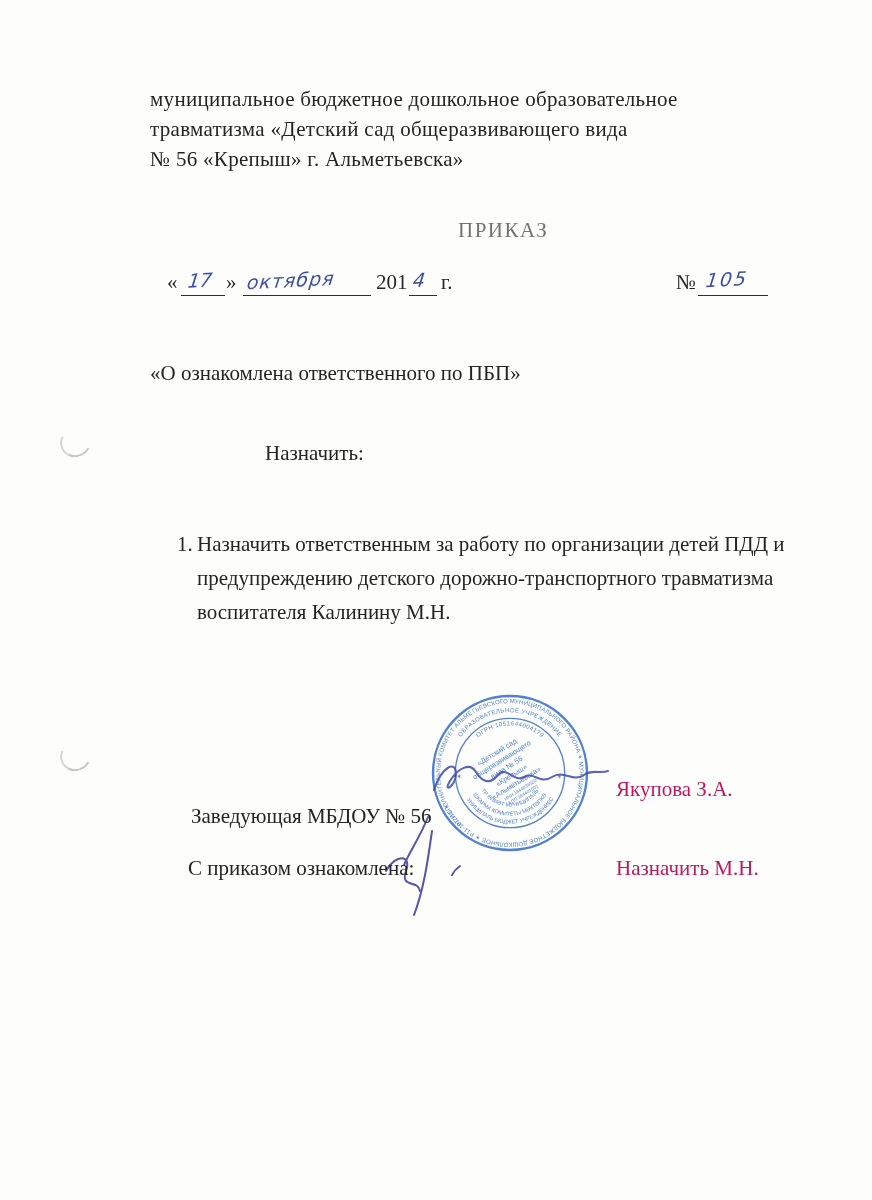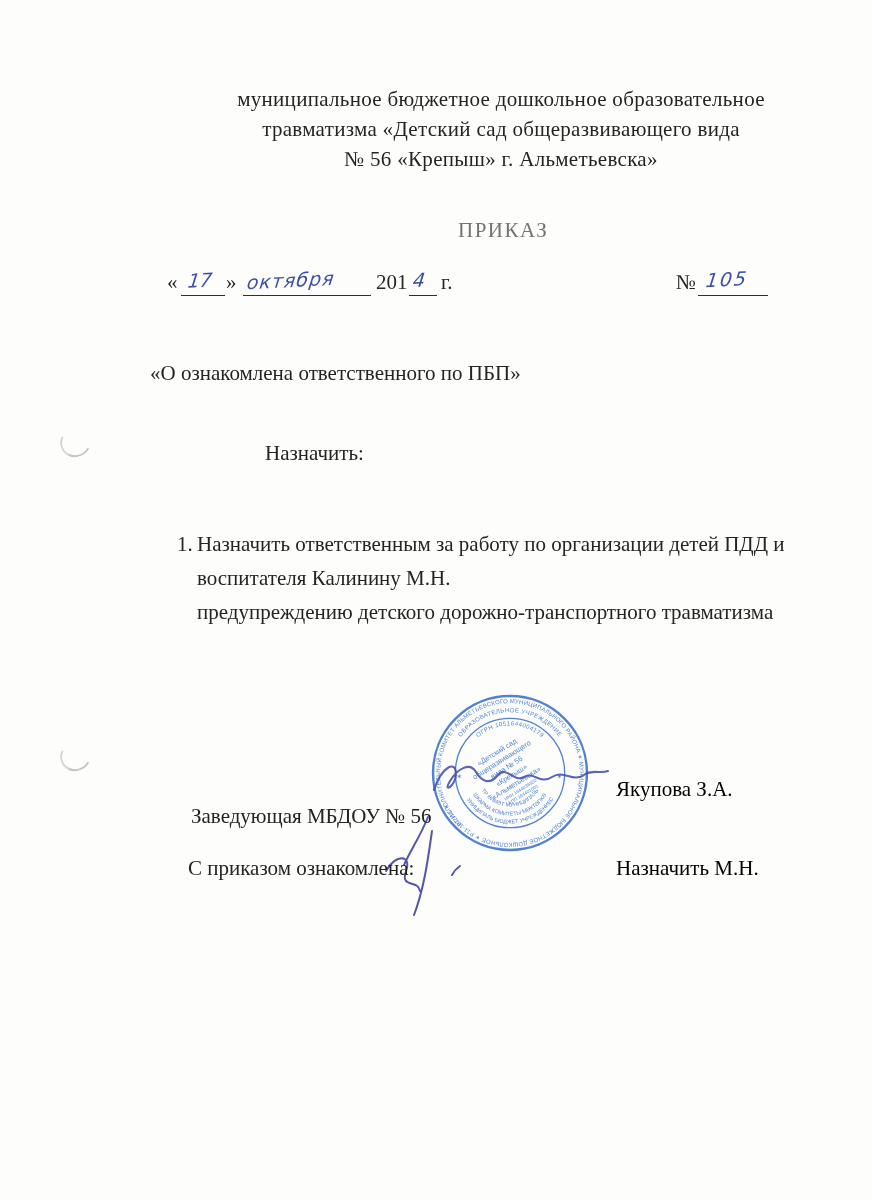--- a/index.html
+++ b/index.html
@@ -5,21 +5,21 @@
   html,body{margin:0;padding:0;background:#ffffff;}
   .page{
     position:relative;width:872px;height:1200px;overflow:hidden;
     background:#fdfdfb;
     font-family:"Liberation Serif", serif;
     color:#262626;
   }
   
   .header{
     position:absolute;top:84px;left:150px;right:20px;
-    text-align:center;font-size:21px;line-height:30px;letter-spacing:.3px;
+    text-align:left;font-size:21px;line-height:30px;letter-spacing:.3px;
     color:#242424;
   }
   .title{
     position:absolute;top:218px;left:458px;
     font-size:21px;letter-spacing:1.5px;color:#737373;
   }
   .dateline{position:absolute;top:268px;left:0;width:100%;height:34px;font-size:21px;}
   .dl-piece{position:absolute;top:2px;}
   .uline{
     position:absolute;top:0;height:27px;
@@ -33,21 +33,21 @@
   .hw-day{position:absolute;left:7px;top:1px;font-size:19px;}
   .hw-month{position:absolute;left:4px;top:1px;font-size:19px;letter-spacing:1px;}
   .hw-year{position:absolute;left:4px;top:1px;font-size:19px;}
   .hw-num{position:absolute;left:8px;top:0;font-size:19px;letter-spacing:2px;}
   .subject{position:absolute;top:361px;left:150px;font-size:21px;color:#242424;}
   .orderword{position:absolute;top:441px;left:265px;font-size:21px;color:#242424;}
   .item{position:absolute;top:527px;left:0;width:872px;font-size:21px;line-height:34px;color:#242424;}
   .item-num{position:absolute;left:177px;top:0;}
   .item-lines{position:absolute;left:197px;top:0;width:620px;}
   .sigrow-role{position:absolute;font-size:21px;color:#242424;}
-  .sigrow-name{position:absolute;font-size:21px;color:#000000;font-family:Liberation Serif, serif;}
+  .sigrow-name{position:absolute;font-size:21px;color:#be185d;font-family:Liberation Serif, serif;}
   .role1{top:776px;left:191px;margin-top:28px;}
   .name1{top:777px;left:616px;}
   .role2{top:856px;left:188px;}
   .name2{top:856px;left:616px;}
   
   .stamp{position:absolute;left:429px;top:692px;width:162px;height:162px;opacity:.92;}
   .stamp svg{display:block;}
   
   .sig{position:absolute;}
   .sig1{left:426px;top:748px;}
@@ -99,22 +99,22 @@
   </div>
 
   <div class="subject">«О ознакомлена ответственного по ПБП»</div>
 
   <div class="orderword">Назначить:</div>
 
   <div class="item">
     <span class="item-num">1.</span>
     <div class="item-lines">
       <div>Назначить ответственным за работу по организации детей ПДД и</div>
+      <div>предупреждению детского дорожно-транспортного травматизма</div>
       <div>воспитателя Калинину М.Н.</div>
-      <div>предупреждению детского дорожно-транспортного травматизма</div>
     </div>
   </div>
 
   <div class="stamp">
     <svg width="162" height="162" viewBox="0 0 160 160">
       <defs>
         <path id="ringPath" d="M 80 11 A 69 69 0 1 1 79.9 11 A 69 69 0 1 1 79.8 11"></path>
         <path id="ring2Path" d="M 28 50 A 60 60 0 0 1 132 50"></path>
         <path id="ogrnPath" d="M 39.3 56.5 A 47 47 0 0 1 120.7 56.5"></path>
         <path id="botPath1" d="M 51.4 96.5 A 33 33 0 0 0 108.6 96.5"></path>

